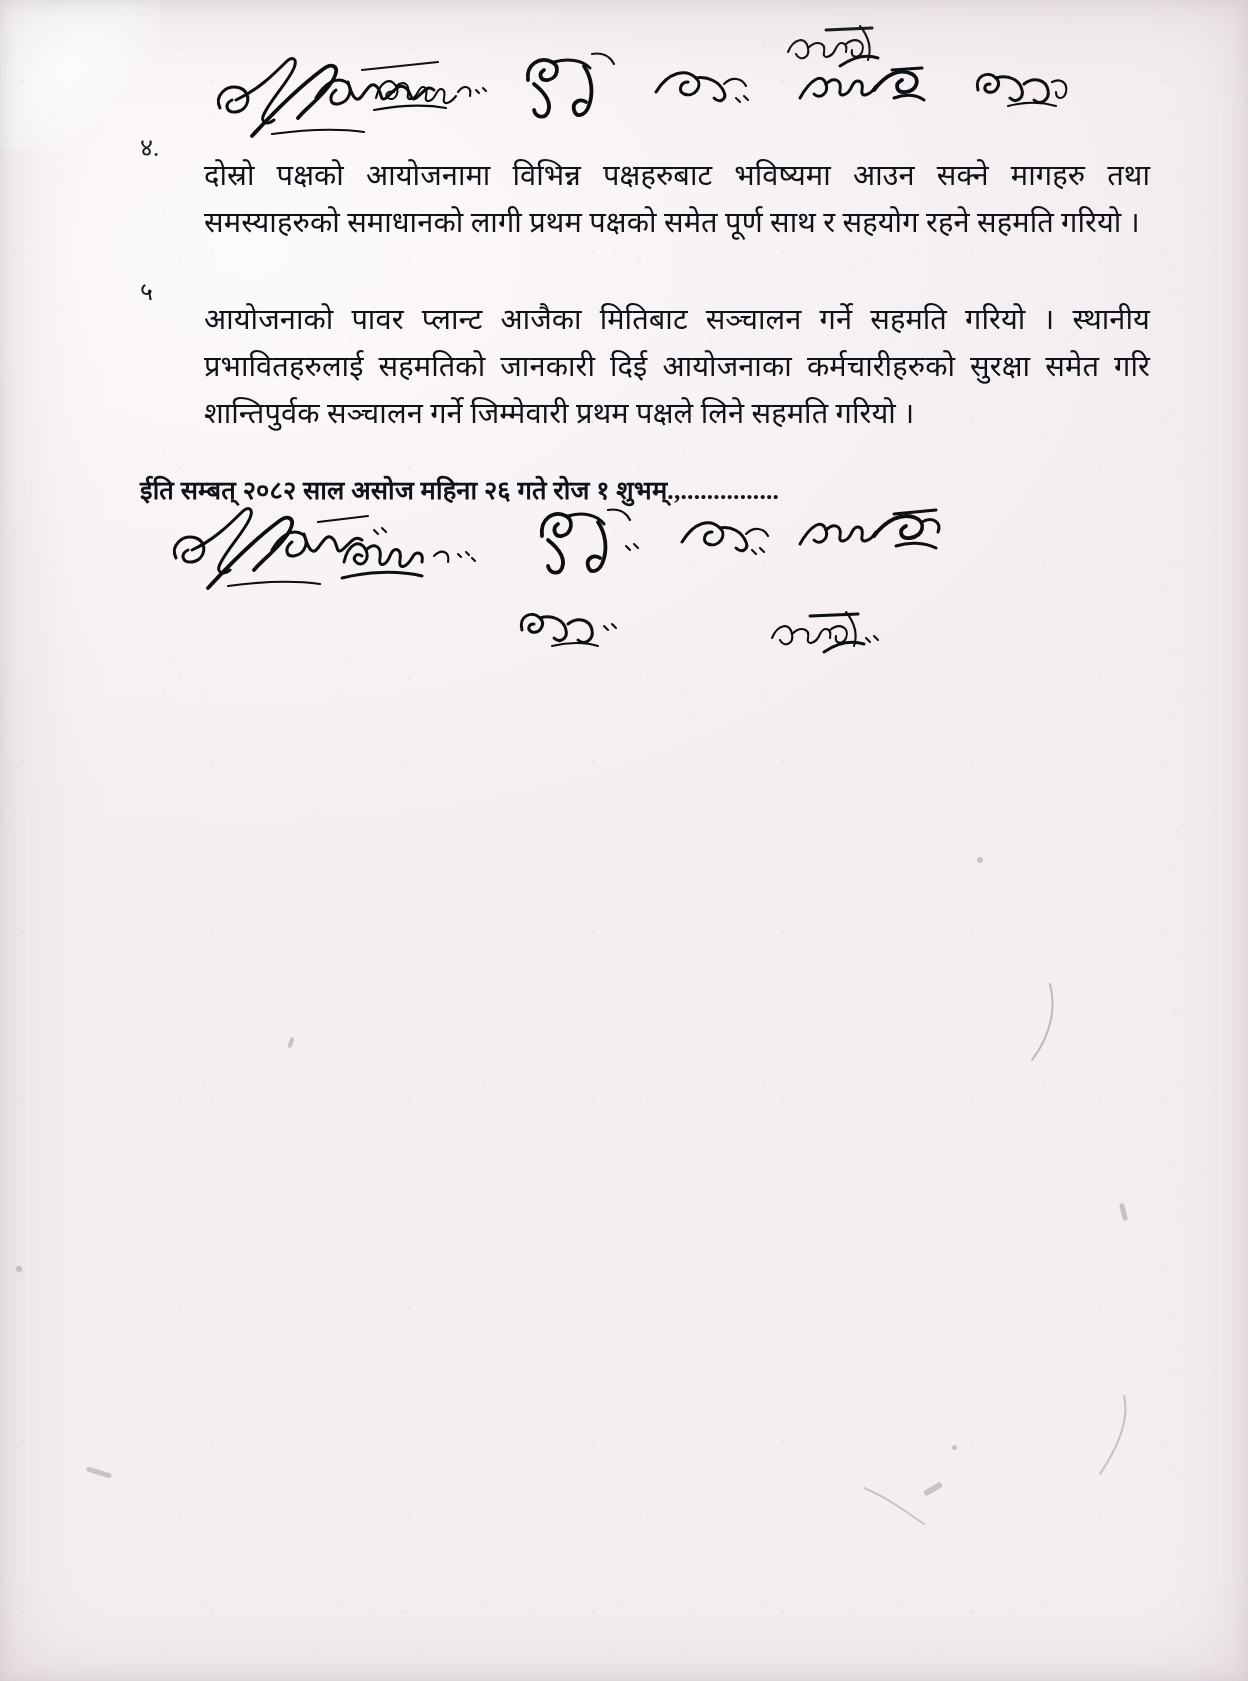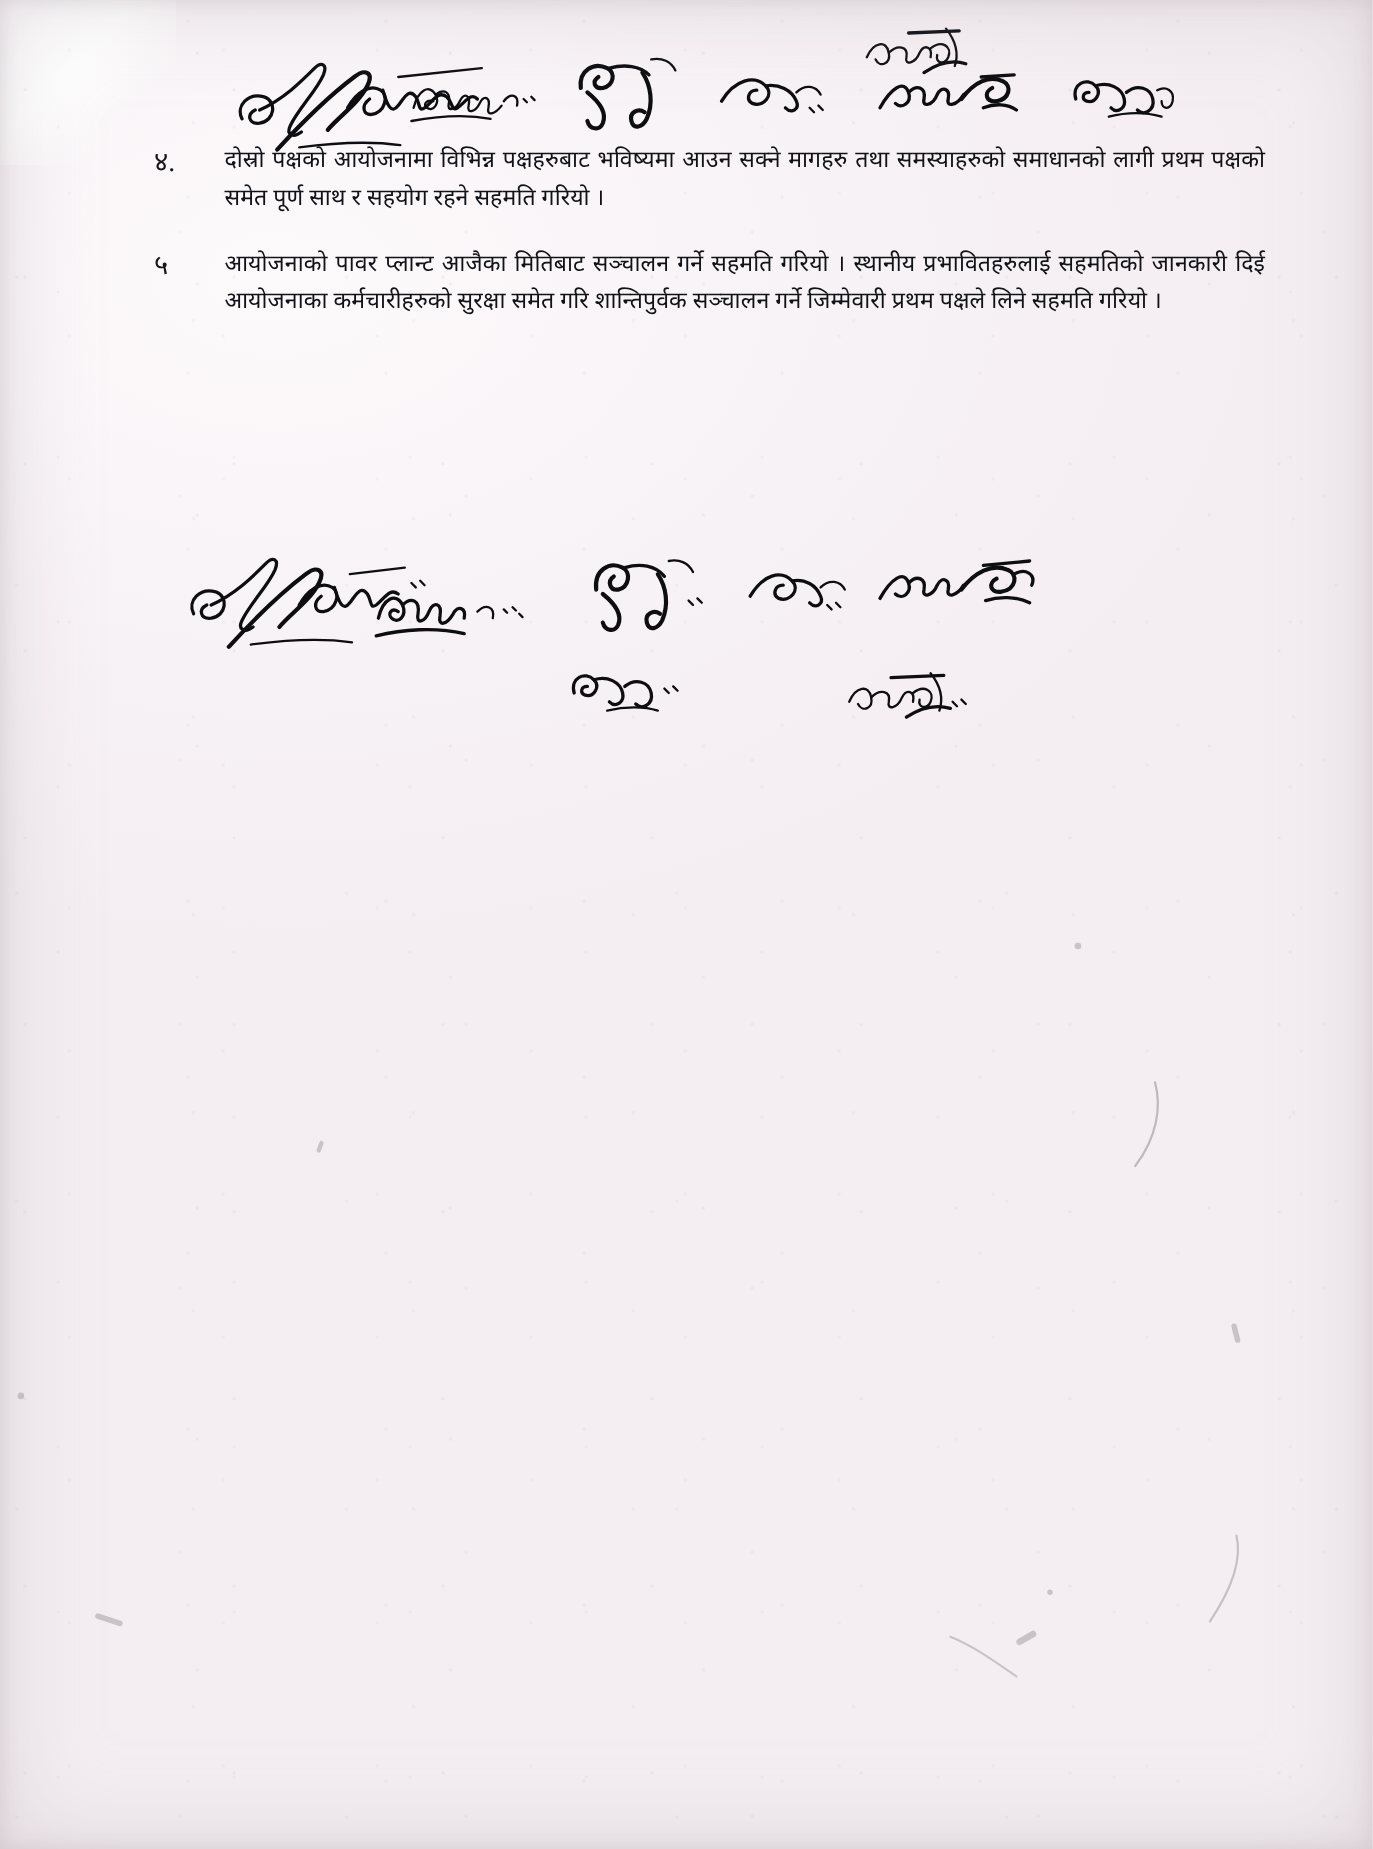--- a/index.html
+++ b/index.html
@@ -65,26 +65,27 @@
   .clause-num {
     flex: 0 0 64px;
     font-family: "Liberation Serif", serif;
     font-size: 25px;
     color: #15161a;
     line-height: 1.62;
   }
   .clause-text {
     flex: 1;
     font-family: "Liberation Serif", serif;
-    font-size: 21px;
+    font-size: 29px;
     line-height: 1.62;
     color: #111217;
     text-align: justify;
     text-justify: inter-word;
     letter-spacing: .1px;
+    margin-top: 24px;
   }
   .closing {
     margin-top: 34px;
     font-family: "Liberation Serif", serif;
     font-size: 25.5px;
     line-height: 1.6;
     color: #111217;
     font-weight: 600;
     letter-spacing: .2px;
   }
@@ -196,20 +197,21 @@
     <div class="clause">
       <div class="clause-num">४.</div>
       <div class="clause-text">दोस्रो पक्षको आयोजनामा विभिन्न पक्षहरुबाट भविष्यमा आउन सक्ने मागहरु तथा समस्याहरुको समाधानको लागी प्रथम पक्षको समेत पूर्ण साथ र सहयोग रहने सहमति गरियो ।</div>
     </div>
 
     <div class="clause">
       <div class="clause-num">५</div>
       <div class="clause-text">आयोजनाको पावर प्लान्ट आजैका मितिबाट सञ्चालन गर्ने सहमति गरियो । स्थानीय प्रभावितहरुलाई सहमतिको जानकारी दिई आयोजनाका कर्मचारीहरुको सुरक्षा समेत गरि शान्तिपुर्वक सञ्चालन गर्ने जिम्मेवारी प्रथम पक्षले लिने सहमति गरियो ।</div>
     </div>
 
+    <div class="closing">ईति सम्बत् २०८२ साल असोज महिना २६ गते रोज १ शुभम्.,...............</div>
   </div>
 
   <div class="sig" style="left:168px; top:496px;">
     <svg width="240" height="110" viewBox="0 0 240 110">
       <path class="ink ink-med" d="M8 62 C2 50, 14 38, 28 42 C40 46, 38 64, 24 66 C14 67, 12 58, 20 54"></path>
       <path class="ink ink-med" d="M24 54 C46 44, 62 28, 74 16 C80 10, 86 12, 82 22 C76 36, 60 52, 52 68 C48 76, 54 80, 62 74"></path>
       <path class="ink ink-bold" d="M40 92 C62 68, 86 44, 110 26 C120 18, 128 22, 122 34 C114 50, 96 62, 86 74"></path>
       <path class="ink ink-med" d="M104 54 C112 40, 124 32, 134 38 C142 43, 138 58, 126 60 C118 61, 116 52, 124 46"></path>
       <path class="ink ink-med" d="M136 38 C140 52, 144 60, 150 52 C156 44, 160 36, 166 44 C170 50, 168 58, 174 54 C182 48, 186 38, 194 44"></path>
       <path class="ink ink-thin" d="M150 26 L200 20"></path>

